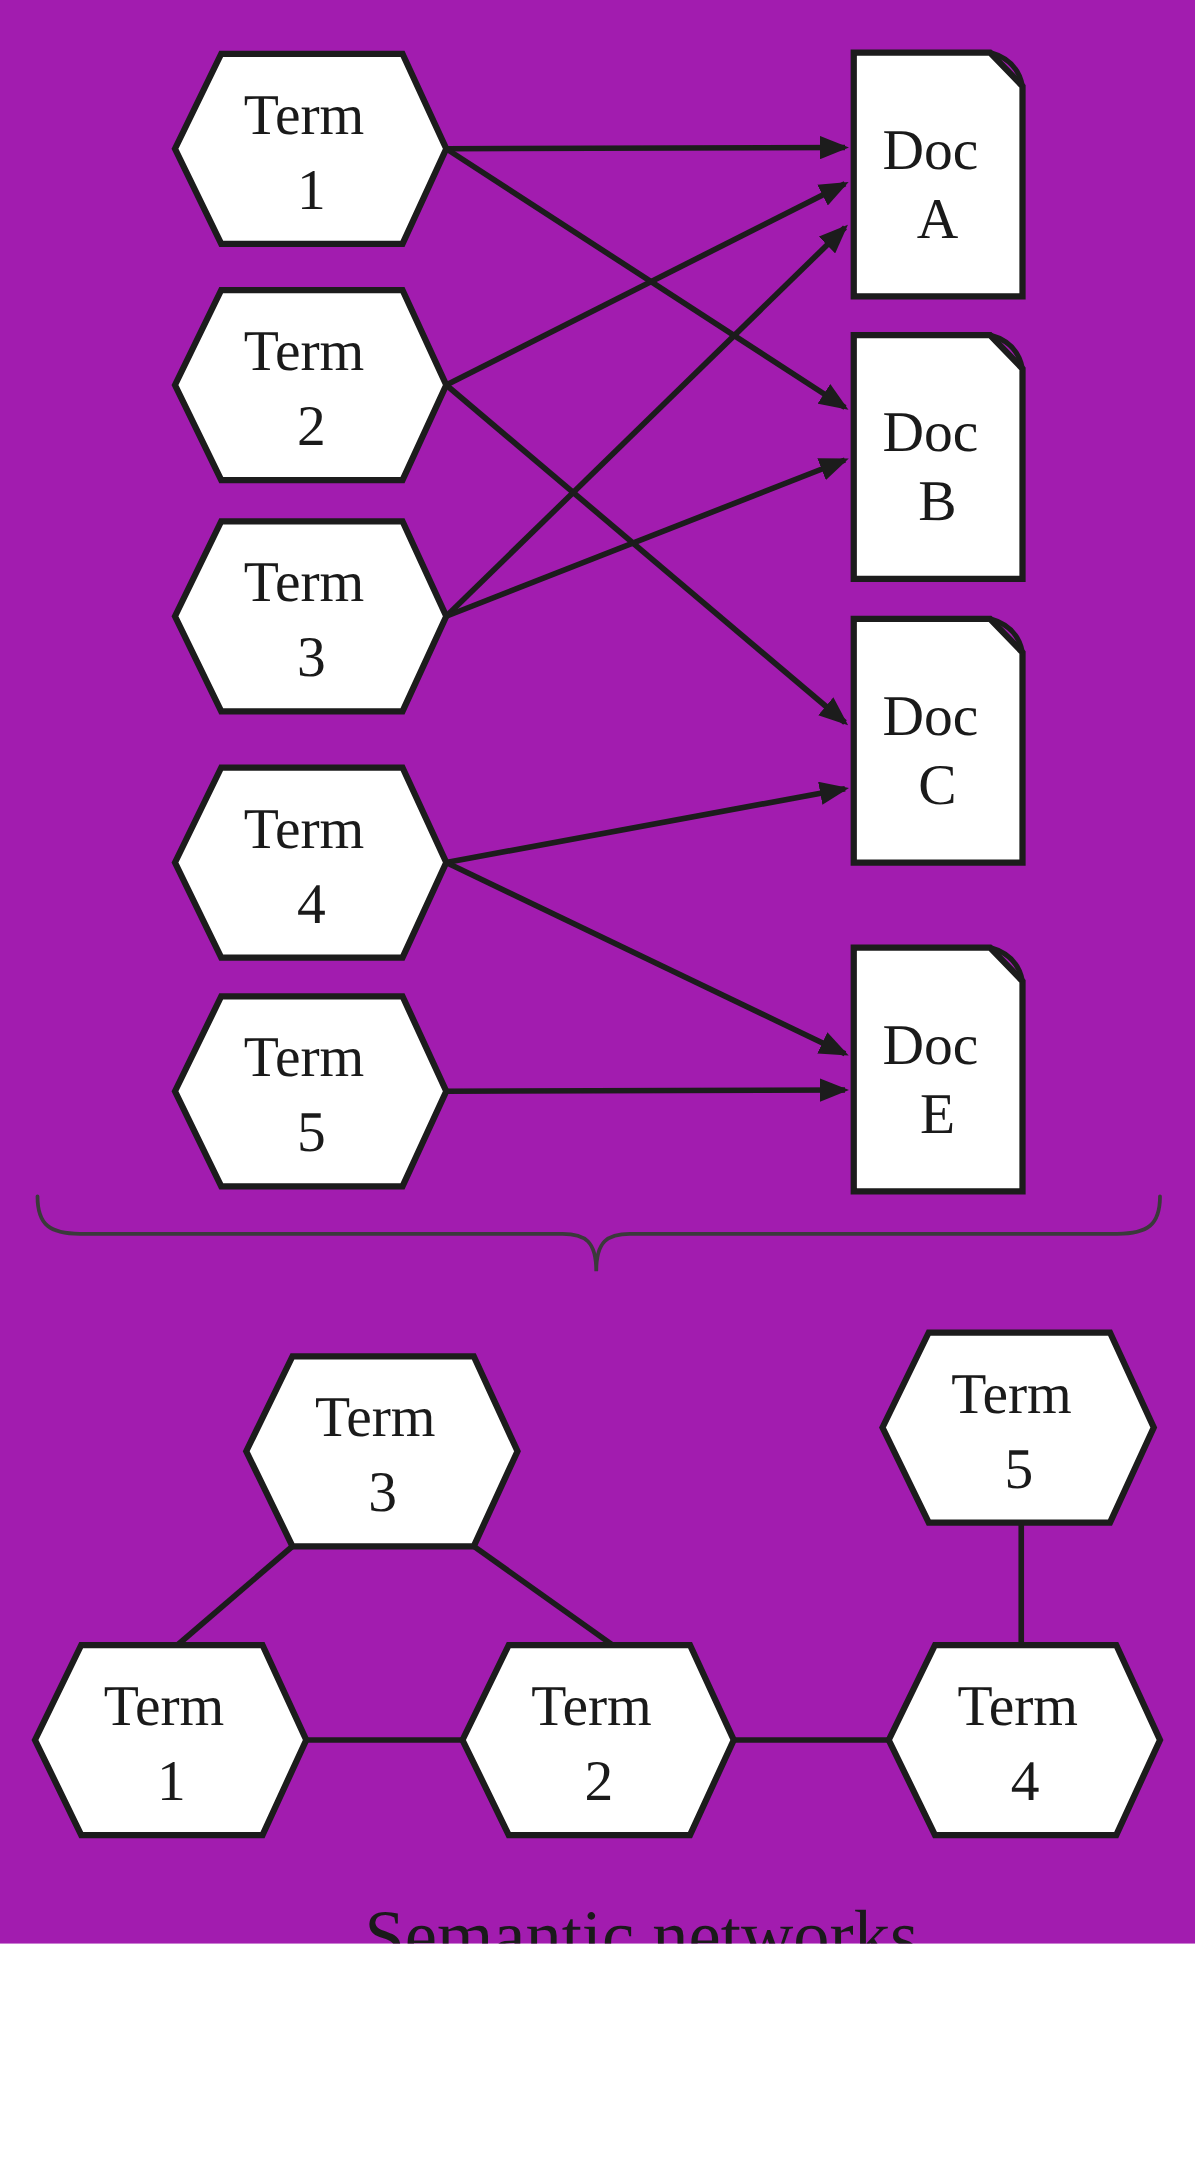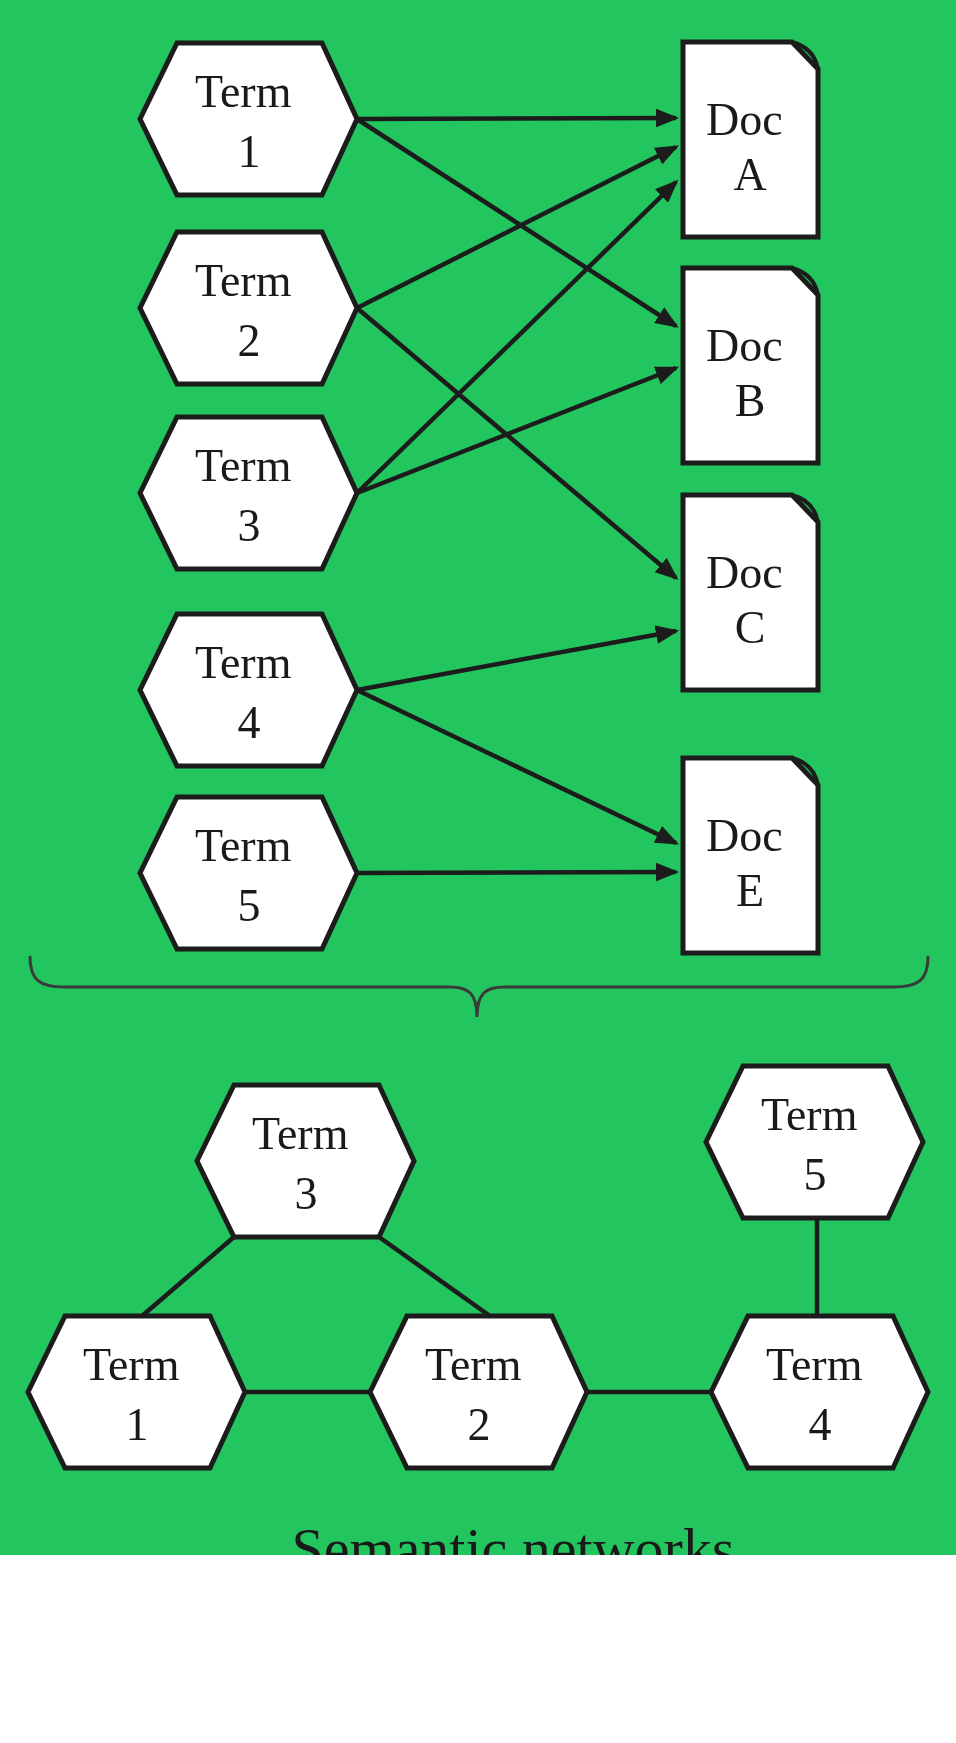--- a/index.html
+++ b/index.html
@@ -4,21 +4,21 @@
 <style>
   html, body {
     margin: 0;
     padding: 0;
     background: #ffffff;
   }
   .page {
     position: relative;
     width: 956px;
     height: 1555px;
-    background: #22c55e;
+    background: #a21caf;
     overflow: hidden;
   }
   svg { display: block; }
   .shape {
     fill: #ffffff;
     stroke: #1c1c1c;
     stroke-width: 5;
     stroke-linejoin: miter;
   }
   .fold-line {

